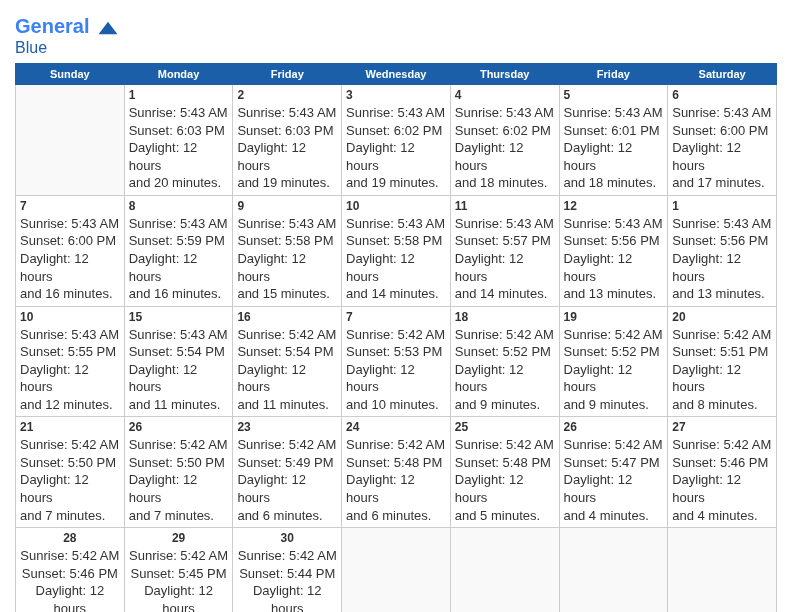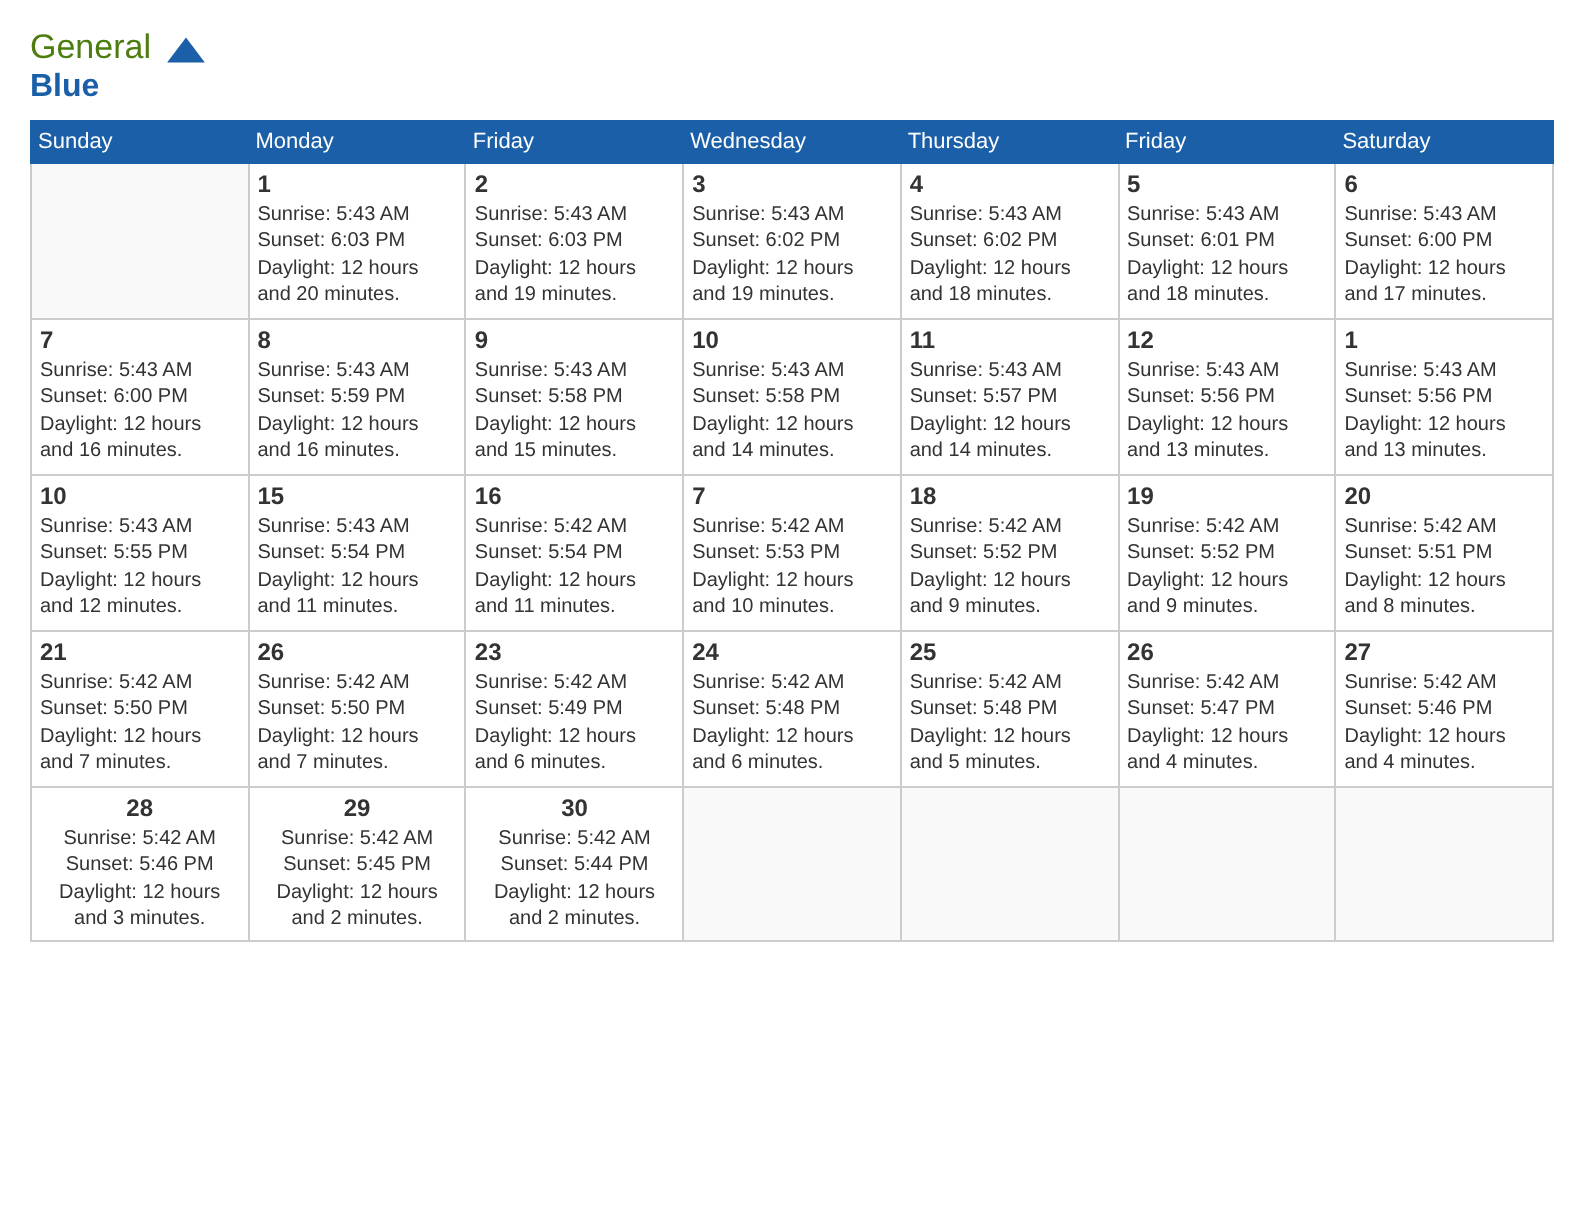--- a/index.html
+++ b/index.html
@@ -45,66 +45,66 @@
     }
     .calendar {
       width: 100%;
       border-collapse: collapse;
       font-size: 9px;
     }
     .calendar th {
       background: #1a5fa8;
       color: #fff;
       padding: 4px 3px;
-      text-align: left;
+      text-align: center;
       font-size: 11px;
-      font-weight: normal;
+      font-weight: bold;
       border: 1px solid #1a5fa8;
     }
     .calendar td {
       border: 1px solid #ccc;
       vertical-align: top;
       padding: 3px 4px;
       width: 14.28%;
       height: 78px;
     }
     .day-num {
       font-size: 12px;
       font-weight: bold;
       color: #333;
       display: block;
       margin-bottom: 2px;
     }
     .day-info {
-      font-size: 10px;
+      font-size: 13px;
       color: #333;
       line-height: 1.35;
     }
     .empty-cell {
       background: #f9f9f9;
     }
     .last-row td {
       height: 65px;
       text-align: center;
     }
   </style>
 </head>
 <body>
 
 <div class="page">
   <div class="header">
     <div class="logo">
       <div>
-        <div style="font-size:17px;font-weight:normal;color:#4d7c0f;line-height:1.2;">
+        <div style="font-size:20px;font-weight:bold;color:#3b82f6;line-height:1.2;">
           General
           <svg class="logo-icon" viewBox="0 0 28 20" style="display:inline-block;vertical-align:middle;width:22px;height:16px;">
             <polygon points="14,2 26,18 2,18" fill="#1a5fa8"></polygon>
           </svg>
         </div>
-        <div style="font-size:16px;font-weight:bold;color:#1a5fa8;line-height:1.2;">Blue</div>
+        <div style="font-size:16px;font-weight:normal;color:#1a5fa8;line-height:1.2;">Blue</div>
       </div>
     </div>
     <div class="title-block">
       <div class="month-title"></div>
       <div class="subtitle"></div>
     </div>
   </div>
 
   <table class="calendar">
     <thead>

